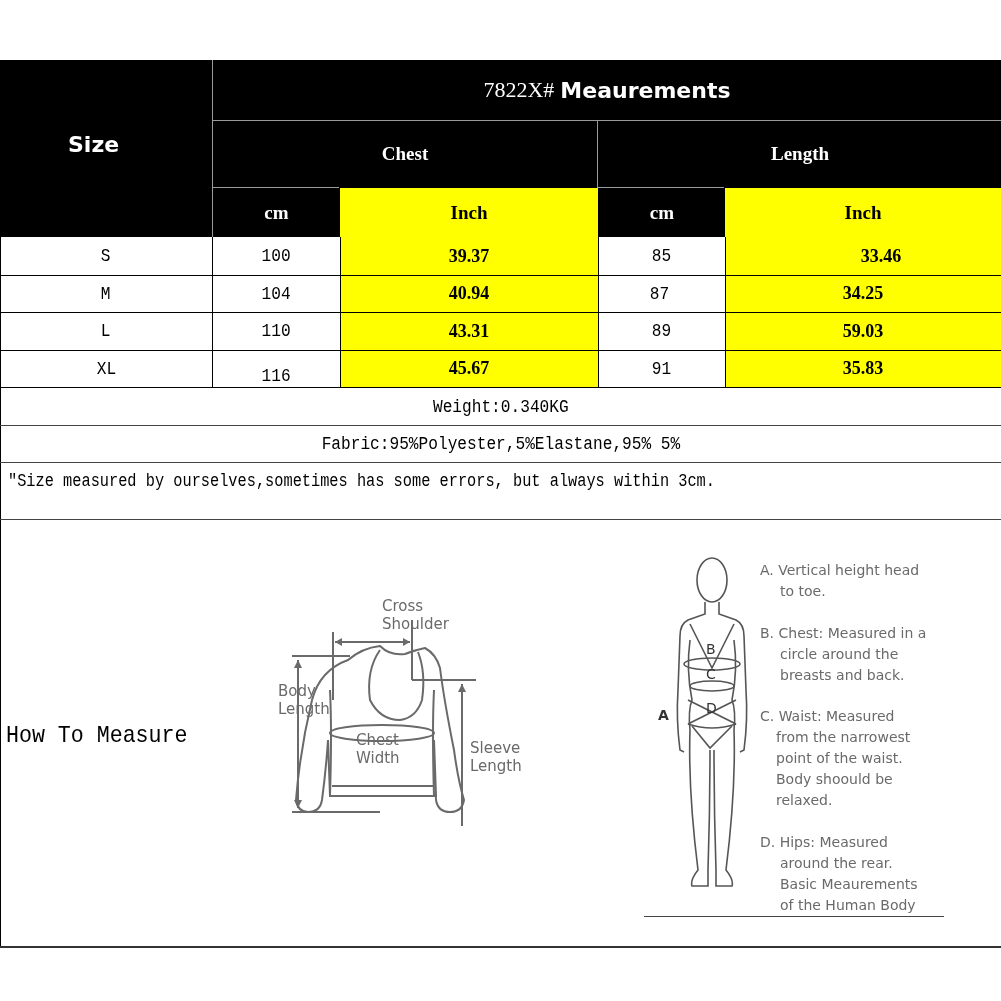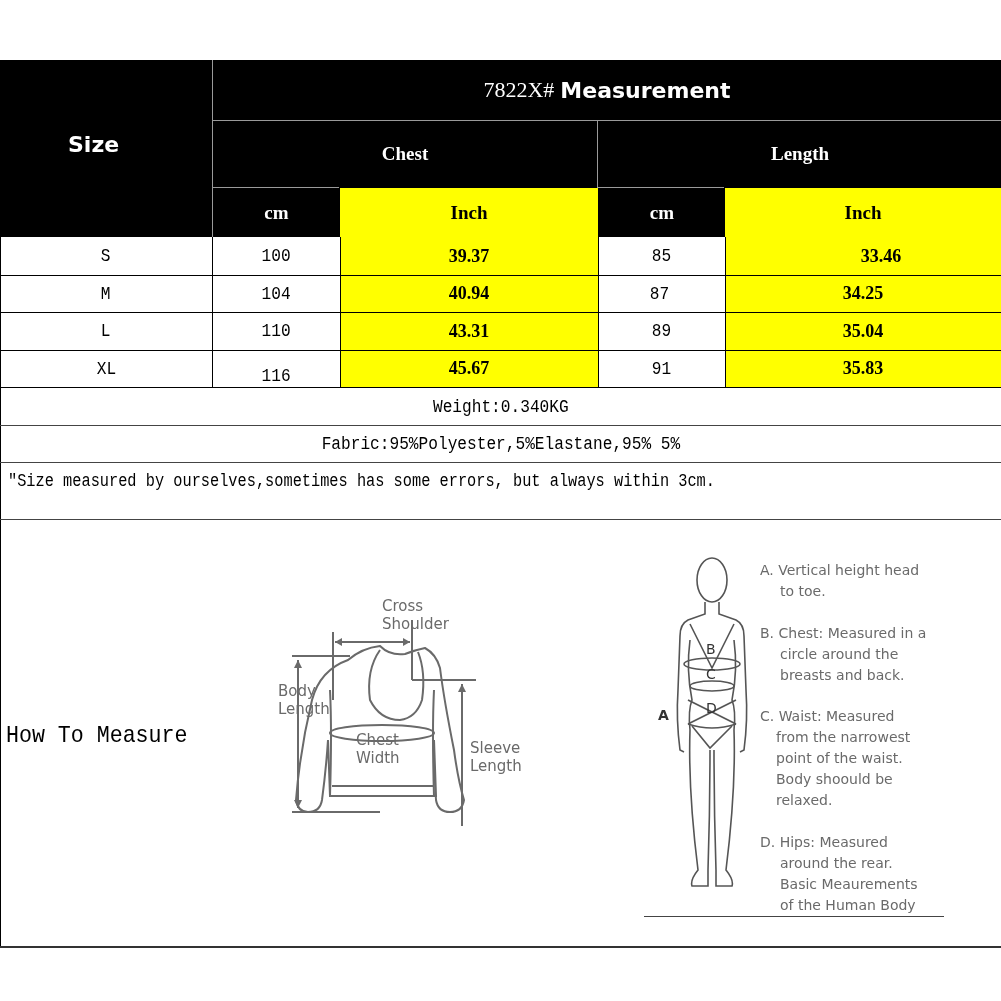--- a/index.html
+++ b/index.html
@@ -21,21 +21,21 @@
 <body>
 
 <div class="abs blk" style="left:0;top:60px;width:1001px;height:177px;"></div>
 
 <div class="abs cell blk" style="left:0;top:60px;width:212px;height:177px;justify-content:flex-start;padding-left:68px;padding-bottom:8px;">
   <span class="hdr-bold" style="font-size:22px;">Size</span>
 </div>
 
 <div class="abs cell blk" style="left:213px;top:60px;width:788px;height:60px;">
   <span style="font-family:'Liberation Serif',serif;font-size:22px;margin-right:6px;">7822X#</span>
-  <span class="hdr-bold" style="font-size:22px;">Measurement</span>
+  <span class="hdr-bold" style="font-size:22px;">Meaurements</span>
 </div>
 
 <div class="abs cell blk" style="left:213px;top:121px;width:384px;height:66px;">
   <span class="serif-b" style="font-size:19px;">Chest</span>
 </div>
 <div class="abs cell blk" style="left:599px;top:121px;width:402px;height:66px;">
   <span class="serif-b" style="font-size:19px;">Length</span>
 </div>
 
 <div class="abs cell blk" style="left:213px;top:188px;width:127px;height:49px;">
@@ -103,21 +103,21 @@
   <div class="abs cell" style="left:212px;top:0;width:128px;height:38px;">
       <span class="num">110</span>
     </div>
   <div class="abs cell" style="left:340px;top:0;width:258px;height:38px;">
       <span class="ynum">43.31</span>
     </div>
   <div class="abs cell" style="left:598px;top:0;width:127px;height:38px;">
       <span class="num">89</span>
     </div>
   <div class="abs cell" style="left:725px;top:0;width:276px;height:38px;">
-      <span class="ynum">35.04</span>
+      <span class="ynum">59.03</span>
     </div>
 </div>
 
 <div class="abs" style="left:0;top:350px;width:1001px;height:37px;">
   <div class="abs cell" style="left:0;top:0;width:212px;height:37px;">
       <span class="num">XL</span>
     </div>
   <div class="abs cell" style="left:212px;top:0;width:128px;height:37px;align-items:flex-end;">
       <span class="num">116</span>
     </div>

